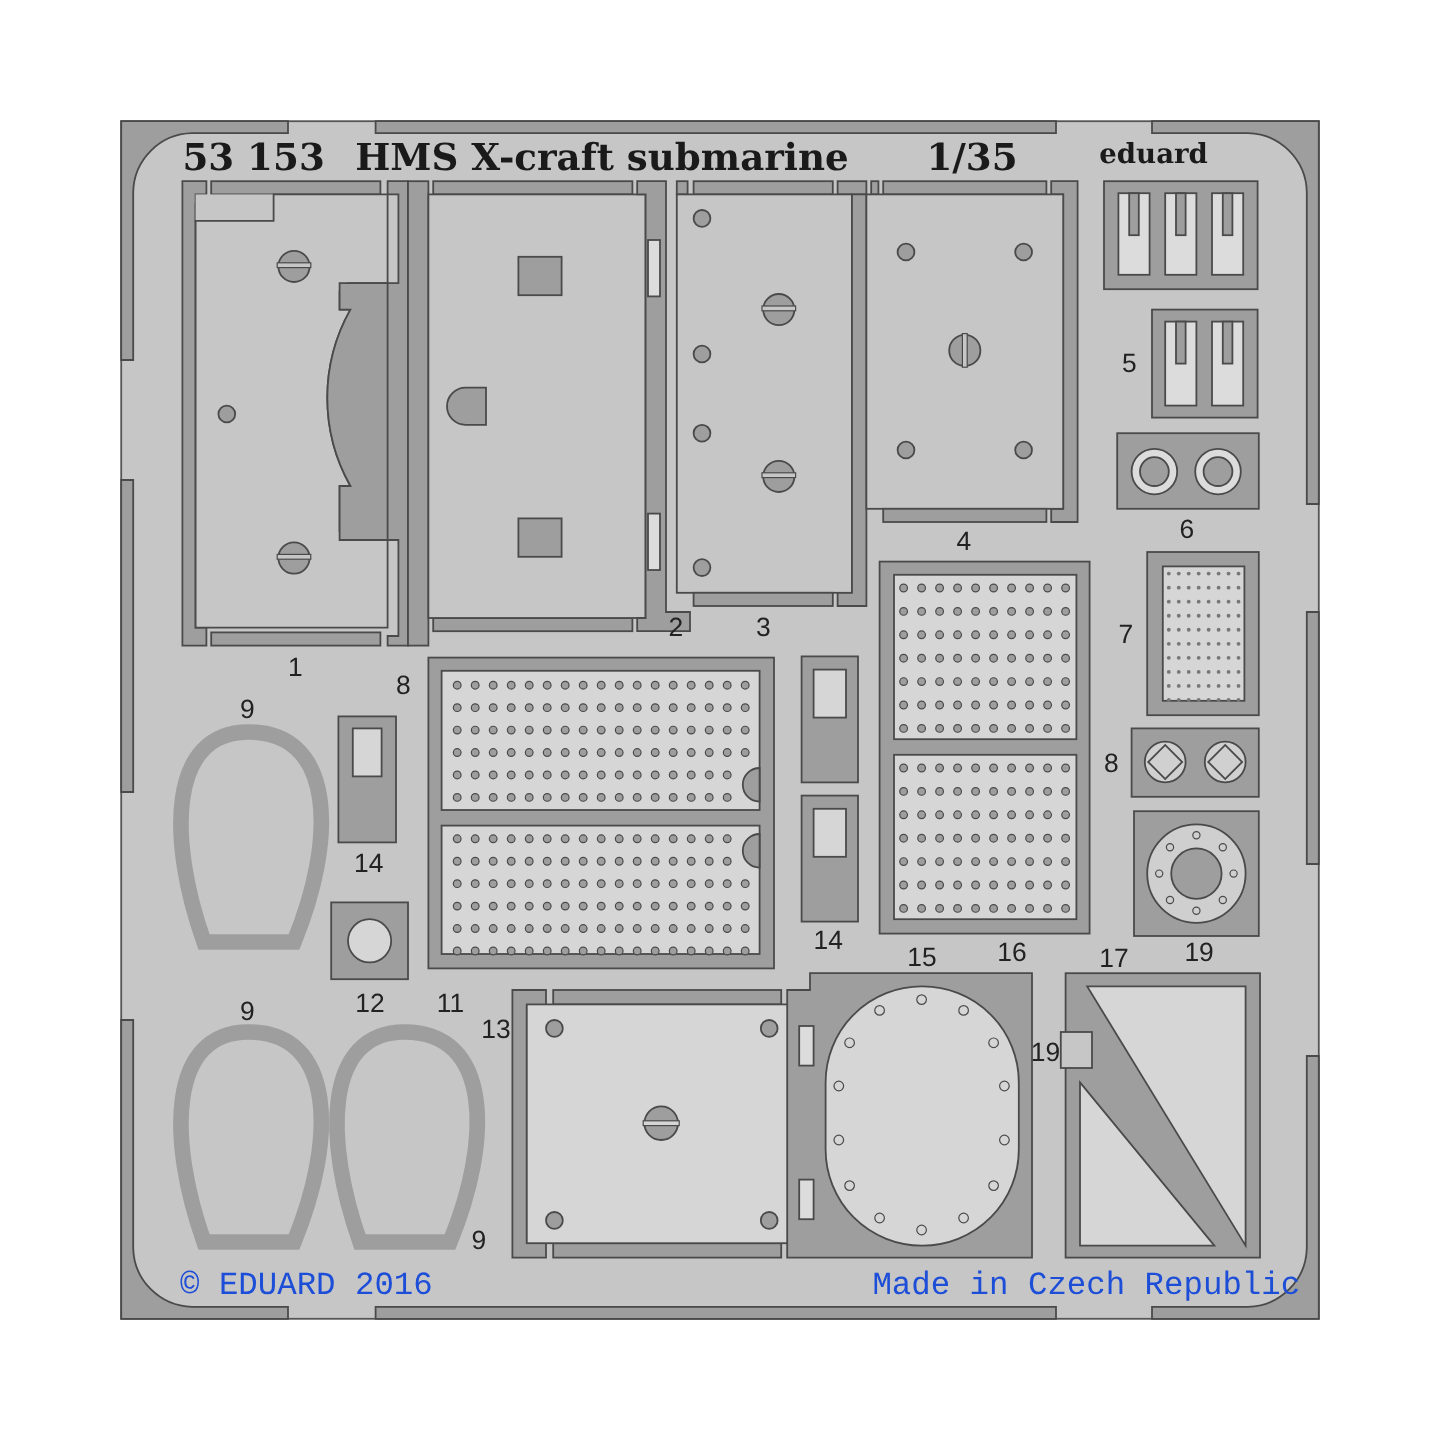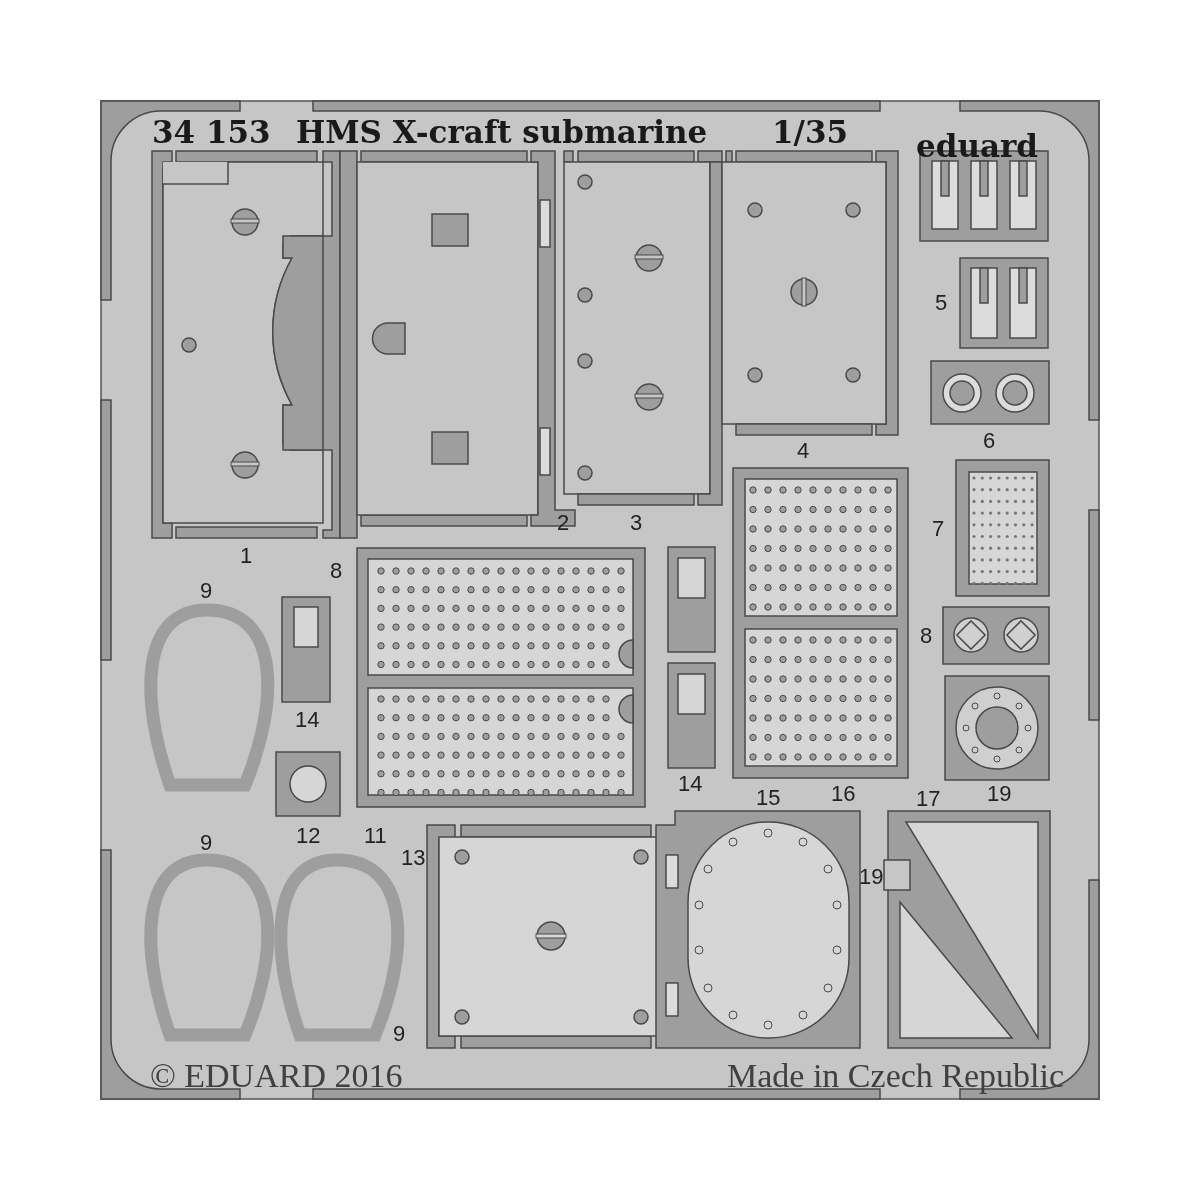--- a/index.html
+++ b/index.html
@@ -1,20 +1,20 @@
 <!DOCTYPE html>
 <html><head>
 <meta charset="utf-8">
 <style>
   html,body{margin:0;padding:0;background:#ffffff;}
   body{width:1200px;height:1200px;position:relative;overflow:hidden;font-family:"Liberation Sans",sans-serif;}
   #fret{position:absolute;left:0;top:0;width:1200px;height:1200px;}
   .lbl{position:absolute;font-family:"Liberation Sans",sans-serif;font-size:22px;color:#222;line-height:1;white-space:nowrap;}
   .title{position:absolute;font-family:"DejaVu Serif","Liberation Serif",serif;font-weight:bold;font-size:31px;color:#1a1a1a;letter-spacing:0px;white-space:nowrap;line-height:1;}
-  .foot{position:absolute;font-family:Liberation Serif, serif;font-size:34px;color:#404040;white-space:nowrap;line-height:1;}
+  .foot{position:absolute;font-family:Liberation Mono, monospace;font-size:27px;color:#1d4ed8;white-space:nowrap;line-height:1;}
 </style>
 </head>
 <body>
 
 <svg id="fret" viewBox="0 0 1200 1200" xmlns="http://www.w3.org/2000/svg">
   <g stroke="#4a4a4a" stroke-width="1.5">
 
     <rect x="101" y="101" width="998" height="998" fill="#c6c6c6" stroke="#555"></rect>
 
     <g fill="#9e9e9e">
@@ -640,24 +640,24 @@
 
     <g>
       <rect fill="#9e9e9e" x="888" y="811" width="162" height="237"></rect>
       <path fill="#d6d6d6" d="M906 822 H1038 V1038 Z"></path>
       <path fill="#d6d6d6" d="M900 902 L1012 1038 H900 Z"></path>
       <rect fill="#c6c6c6" x="884" y="860" width="26" height="30"></rect>
     </g>
   </g>
 </svg>
 
-<div class="title" style="left:152px;top:117px;">34 153</div>
+<div class="title" style="left:152px;top:117px;">53 153</div>
 <div class="title" style="left:296px;top:117px;">HMS X-craft submarine</div>
 <div class="title" style="left:772px;top:117px;">1/35</div>
-<div class="title" style="left:916px;top:131px;font-size:31px;">eduard</div>
+<div class="title" style="left:916px;top:117px;font-size:23px;">eduard</div>
 
 <div class="foot" style="left:150px;top:1059px;">© EDUARD 2016</div>
 <div class="foot" style="left:727px;top:1059px;">Made in Czech Republic</div>
 
 <div id="labels">
     <div class="lbl" style="left: 240px; top: 545px;">1</div>
     <div class="lbl" style="left: 557px; top: 512px;">2</div>
     <div class="lbl" style="left: 630px; top: 512px;">3</div>
     <div class="lbl" style="left: 797px; top: 440px;">4</div>
     <div class="lbl" style="left: 935px; top: 292px;">5</div>

